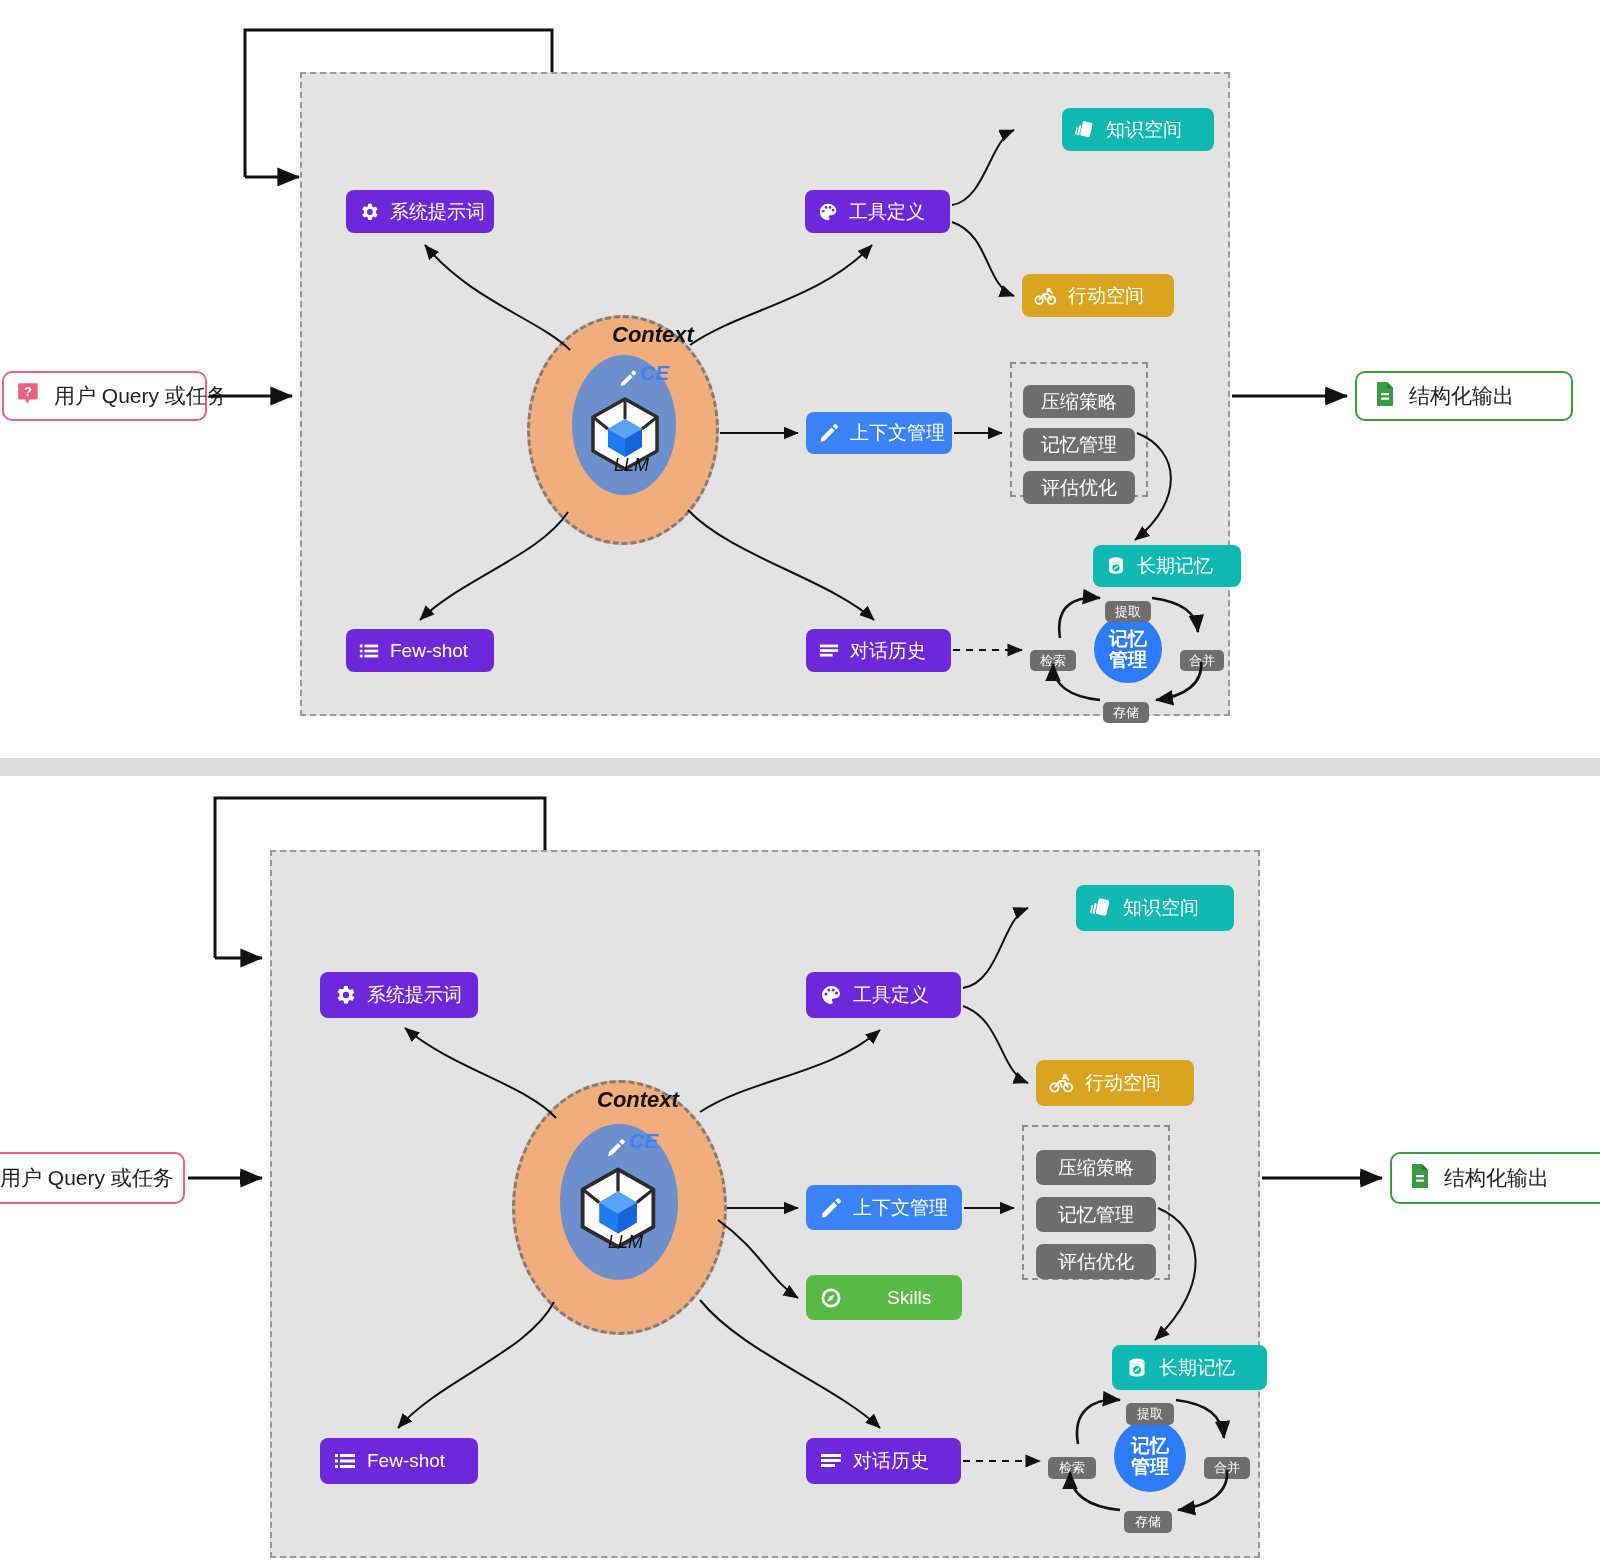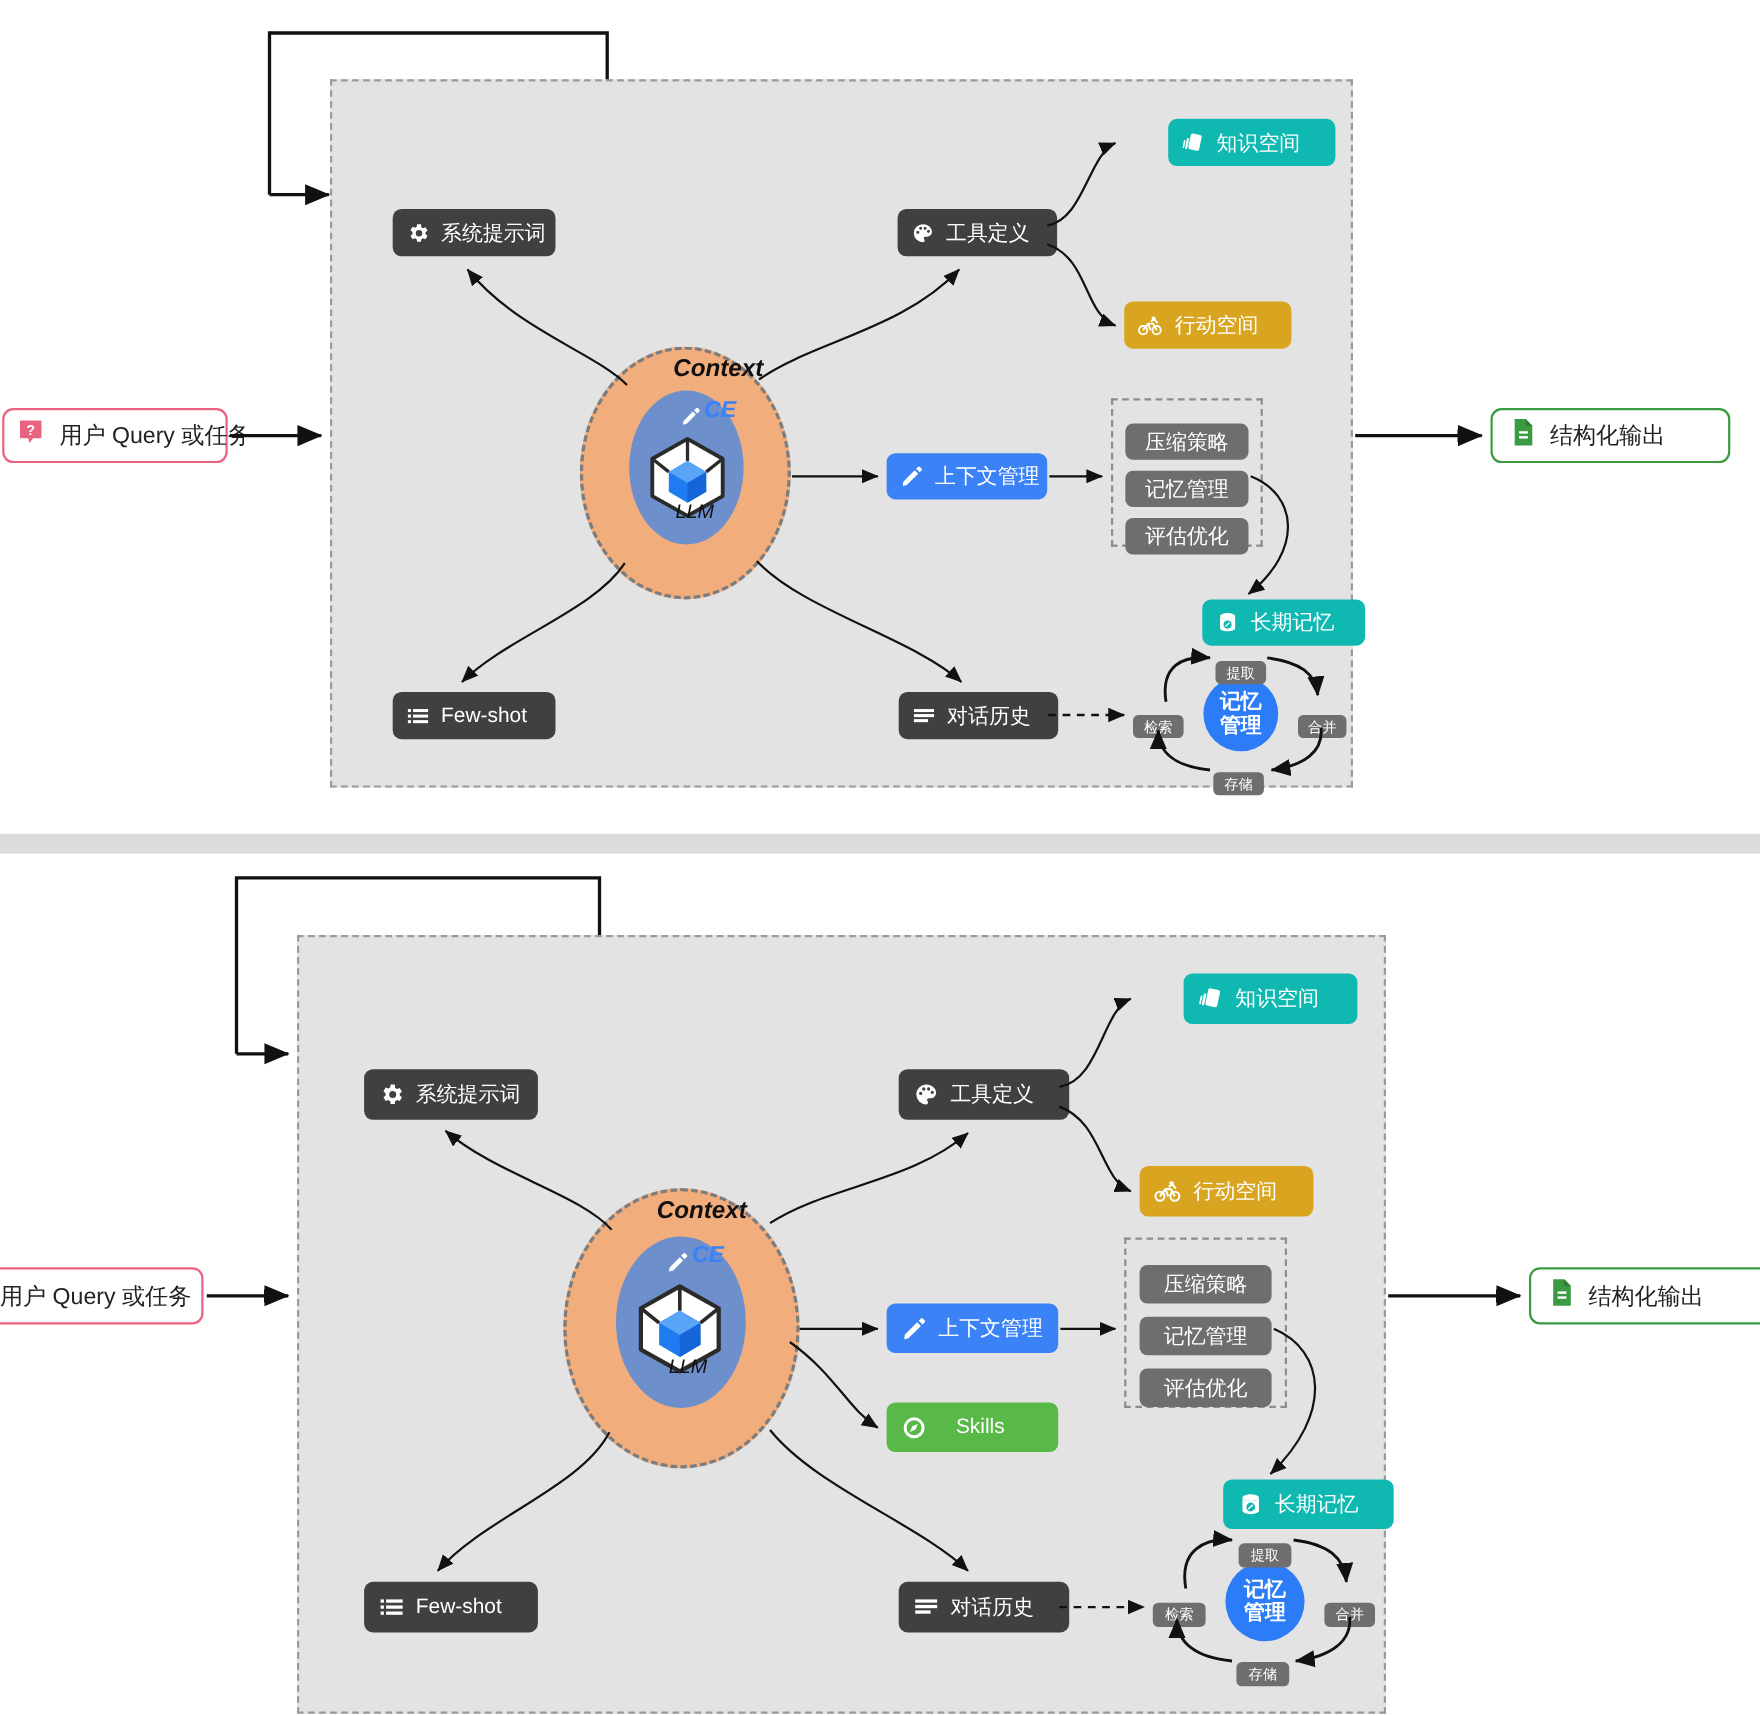--- a/index.html
+++ b/index.html
@@ -12,21 +12,21 @@
 
   
   .agent-box{position:absolute;border:2px dashed #9a9a9a;background:#e3e3e3;box-sizing:border-box;}
 
   
   .node{position:absolute;display:flex;align-items:center;box-sizing:border-box;
         border-radius:8px;color:#ffffff;font-size:19px;white-space:nowrap;}
   .node .ico{flex:0 0 auto;display:flex;align-items:center;justify-content:center;}
   .node .lbl{margin-left:10px;}
 
-  .n-gray{background:#404040;margin-left:11px;}
+  .n-gray{background:#6d28d9;}
   .n-teal{background:#0fb9b1;margin-left:40px;}
   .n-gold{background:#d9a520;}
   .n-blue{background:#3b82f6;}
   .n-green{background:#58b947;}
 
   
   .pill{position:absolute;background:#6e6e6e;color:#fff;border-radius:7px;
         display:flex;align-items:center;justify-content:center;font-size:19px;white-space:nowrap;box-sizing:border-box;margin-top:12px;}
   .pill-sm{font-size:13px;border-radius:5px;}
 
@@ -302,21 +302,21 @@
   </div>
 
   <div class="node n-green" style="left:806px;top:495px;width:156px;height:45px;padding-left:13px;">
     <span class="ico">
       <svg width="24" height="24" viewBox="0 0 24 24">
           <circle cx="12" cy="12" r="9.5" fill="#fff"></circle>
           <circle cx="12" cy="12" r="6.8" fill="#58b947"></circle>
           <path d="M15.5 8.5l-2.2 5.1-5.1 2.2 2.2-5.1z" fill="#fff"></path>
         </svg>
     </span>
-    <span class="lbl" style="margin-left:26px;">Skills</span>
+    <span class="lbl" style="margin-left:44px;">Skills</span>
   </div>
 
   <div class="node n-gray" style="left:320px;top:658px;width:158px;height:46px;padding-left:13px;">
     <span class="ico">
       <svg width="24" height="24" viewBox="0 0 24 24">
           <g fill="#fff">
             <rect x="2" y="5" width="3" height="3"></rect>
             <rect x="7" y="5" width="15" height="3"></rect>
             <rect x="2" y="10.5" width="3" height="3"></rect>
             <rect x="7" y="10.5" width="15" height="3"></rect>

